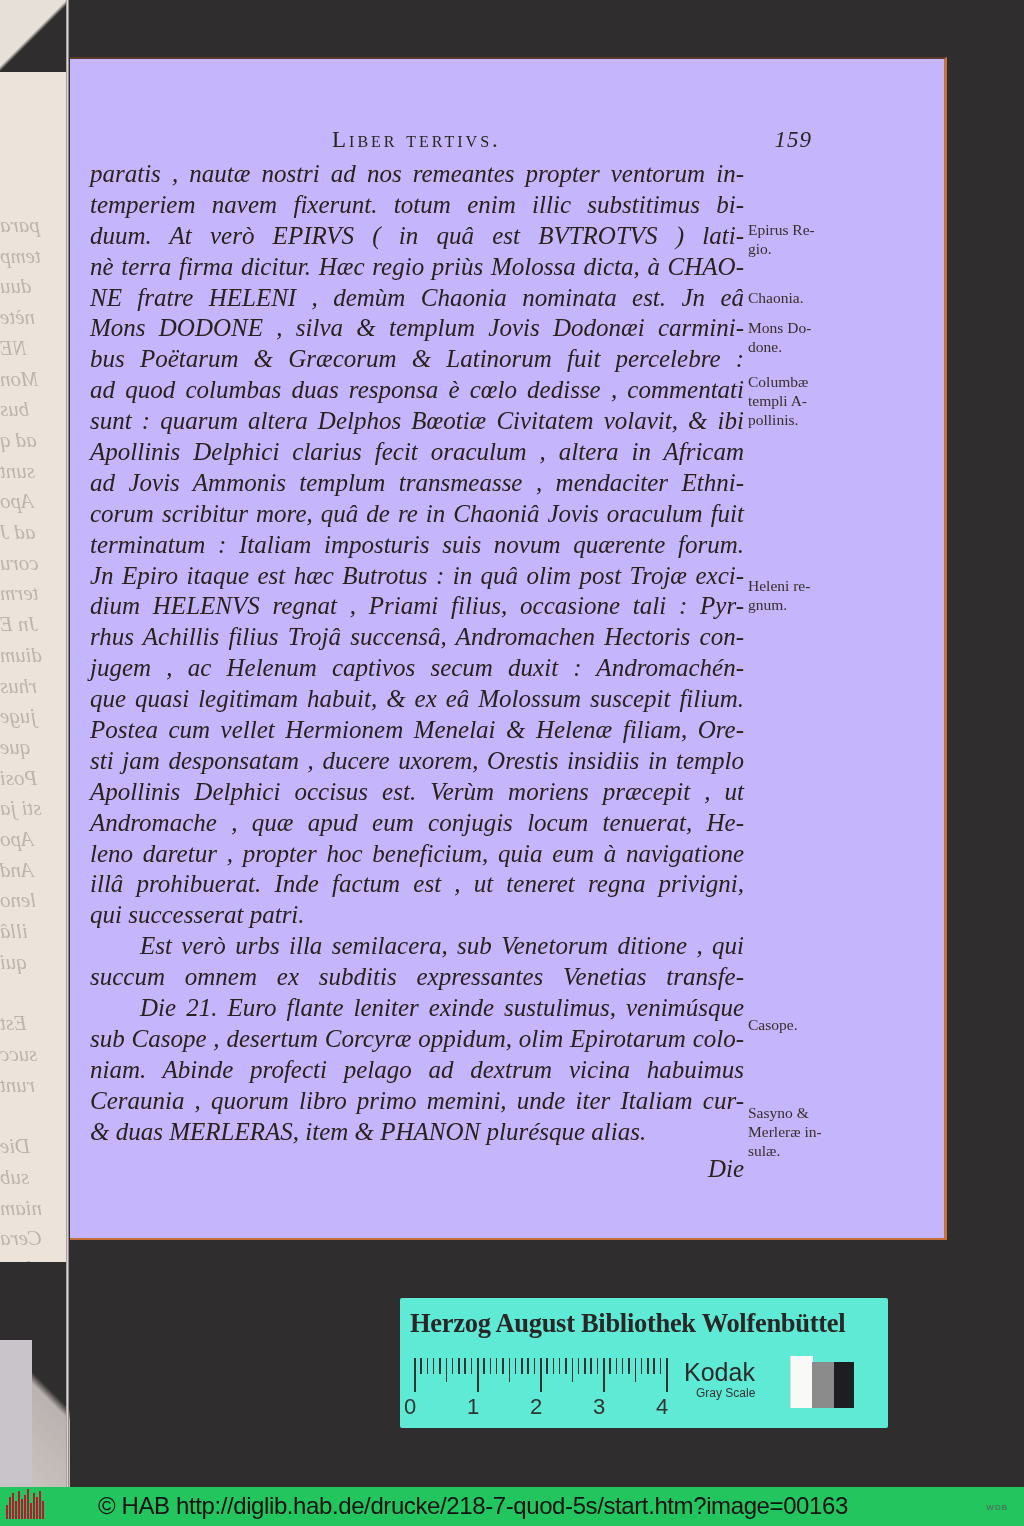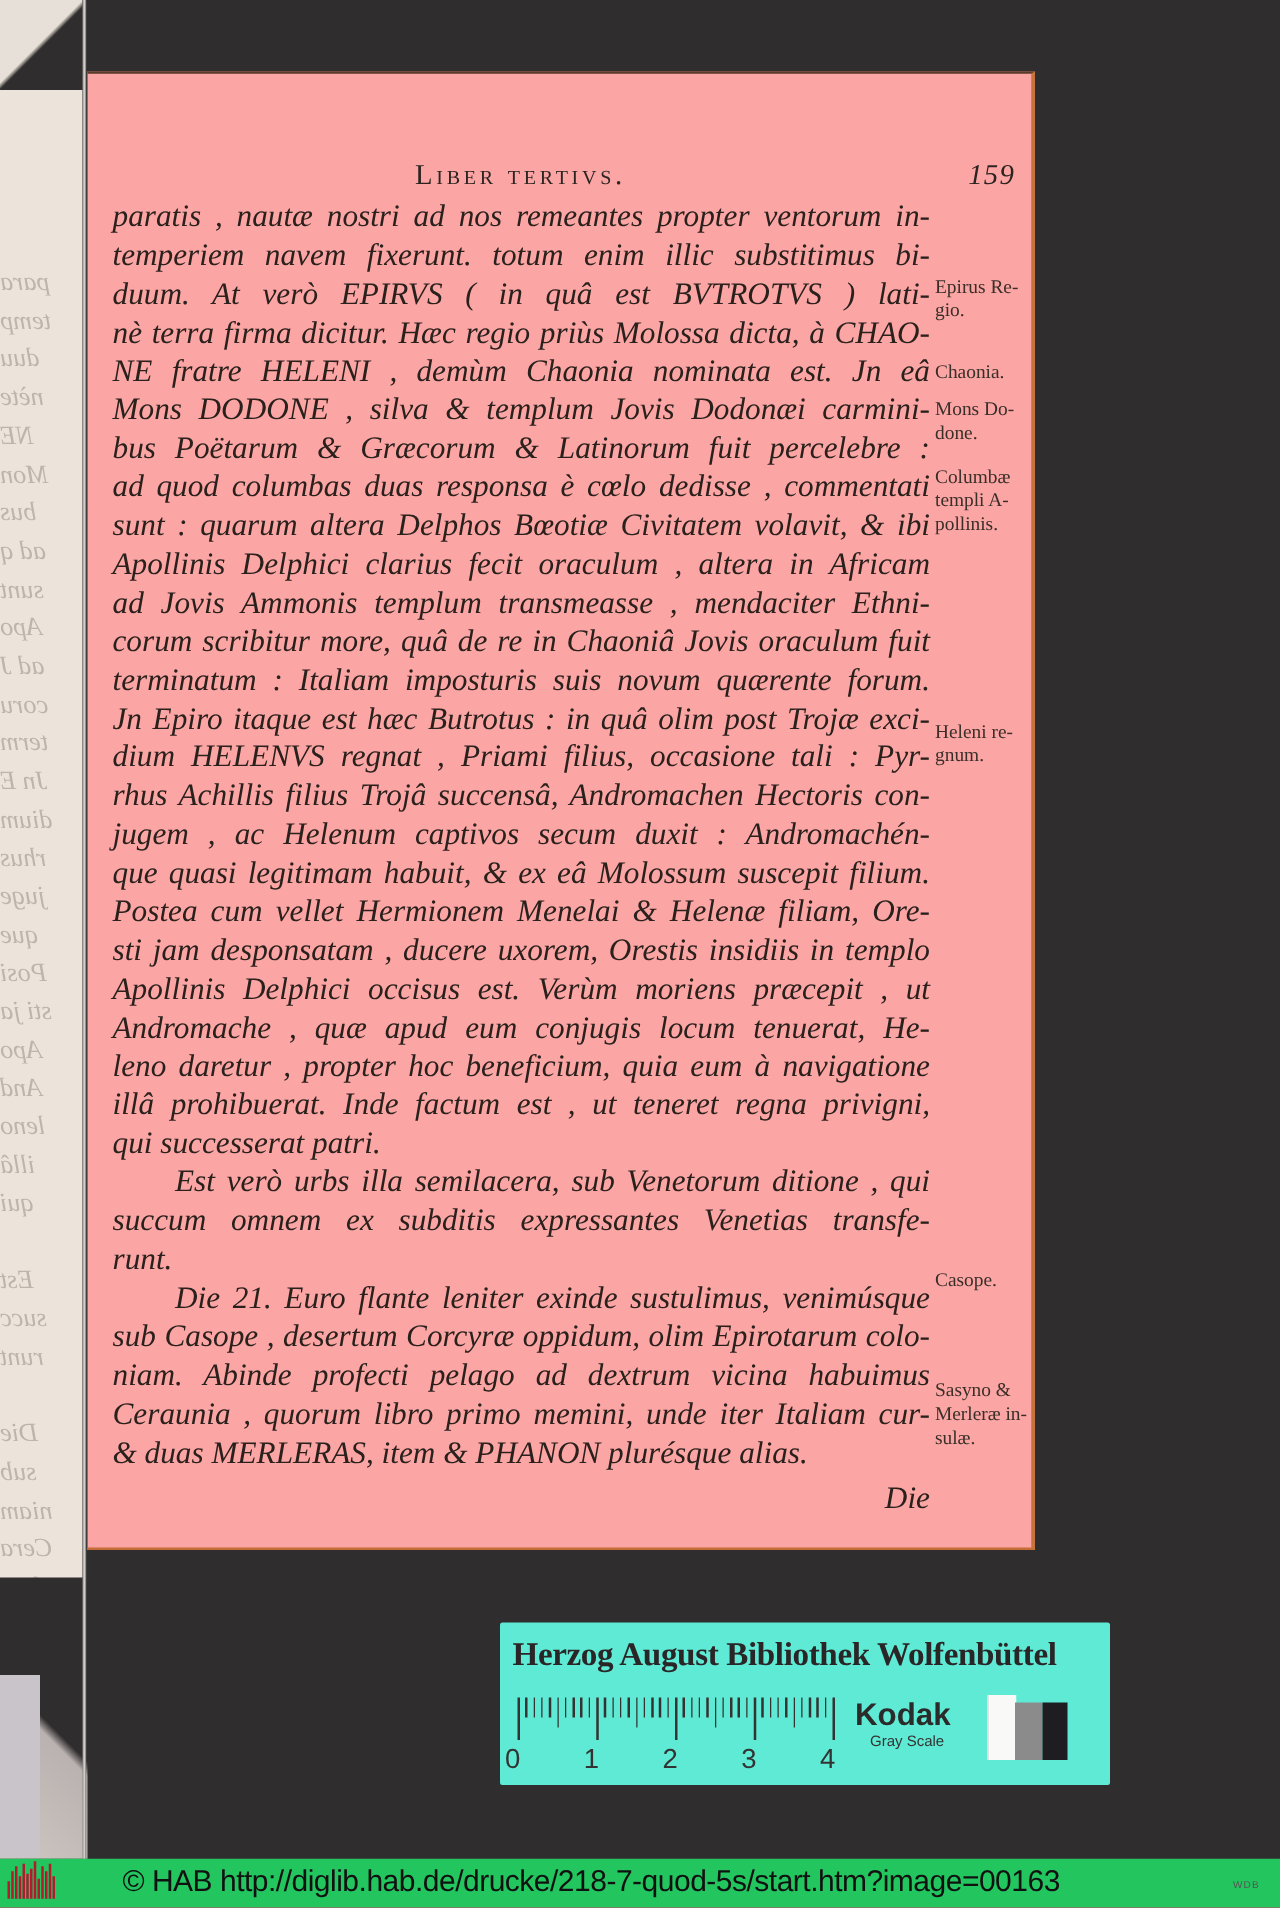--- a/index.html
+++ b/index.html
@@ -32,22 +32,22 @@
   .verso-lines {
     position:absolute; left:0; top:138px; width:62px;
     font-style:italic; font-size:21px; line-height:30.7px;
     color:#bdb5ad; text-align:right; white-space:nowrap; overflow:hidden;
     transform:scaleX(-1);
   }
   .verso-lines div { transform:scaleX(1); }
 
   
   .page {
-    position:absolute; left:70px; top:57px; width:758px; height:1183px;
-    background:#fca5a5;
+    position:absolute; left:70px; top:57px; width:877px; height:1183px;
+    background:#c4b5fd;
     border-right:3px solid #c7733a;
     border-bottom:2px solid #c46b36;
     border-top:2px solid #5a3a2a;
     box-sizing:border-box;
     text-decoration:underline;
   }
   .running-head {
     position:absolute; left:262px; top:68px; width:480px;
     font-size:23px; letter-spacing:3px; color:#2b2420;
   }
@@ -79,21 +79,21 @@
     color:#2a2628; font-family:"Liberation Serif", serif; letter-spacing:-0.3px;
   }
   .ruler { position:absolute; left:14px; top:60px; width:256px; height:34px; }
   .tick { position:absolute; top:0; width:1.5px; background:#333; }
   .ruler-nums { position:absolute; left:4px; top:96px; width:270px; height:26px; }
   .ruler-num {
     position:absolute; font-family:"Liberation Sans", sans-serif; font-size:22px; color:#333;
   }
   .kodak {
     position:absolute; left:284px; top:60px; font-family:"Liberation Sans", sans-serif;
-    font-weight:bold; font-size:25px; color:#2b2b2b;
+    font-weight:normal; font-size:25px; color:#2b2b2b;
   }
   .grayscale-label {
     position:absolute; left:296px; top:88px; font-family:"Liberation Sans", sans-serif;
     font-size:12px; color:#333;
   }
   .gray-white { position:absolute; left:390px; top:58px; width:22px; height:52px; background:#f9f9f7; border-left:1px solid #ddd; }
   .gray-mid { position:absolute; left:412px; top:64px; width:22px; height:46px; background:#8b8b8b; }
   .gray-black { position:absolute; left:434px; top:64px; width:20px; height:46px; background:#1d1d22; }
 
   
@@ -186,21 +186,20 @@
     <div class="line">que quasi legitimam habuit, &amp; ex eâ Molossum suscepit filium.</div>
     <div class="line">Postea cum vellet Hermionem Menelai &amp; Helenæ filiam, Ore-</div>
     <div class="line">sti jam desponsatam , ducere uxorem, Orestis insidiis in templo</div>
     <div class="line">Apollinis Delphici occisus est.   Verùm moriens præcepit , ut</div>
     <div class="line">Andromache , quæ apud eum conjugis locum tenuerat, He-</div>
     <div class="line">leno daretur , propter hoc beneficium, quia eum à navigatione</div>
     <div class="line">illâ prohibuerat.  Inde factum est , ut teneret regna privigni,</div>
     <div class="line last">qui successerat patri.</div>
     <div class="line indent">Est verò urbs illa semilacera, sub Venetorum ditione , qui</div>
     <div class="line">succum omnem ex subditis expressantes Venetias transfe-</div>
-    <div class="line last">runt.</div>
     <div class="line indent">Die 21. Euro flante leniter exinde sustulimus, venimúsque</div>
     <div class="line">sub Casope , desertum Corcyræ oppidum, olim Epirotarum colo-</div>
     <div class="line">niam.  Abinde profecti pelago ad dextrum vicina habuimus</div>
     <div class="line">Ceraunia , quorum libro primo memini, unde iter Italiam cur-</div>
     <div class="line last">&amp; duas MERLERAS, item &amp; PHANON plurésque alias.</div>
     <div class="line right">Die</div>
   </div>
 
   <div class="margin-notes" id="margin-notes">
       <div class="mnote" style="top: 161px;">Epirus Re-

